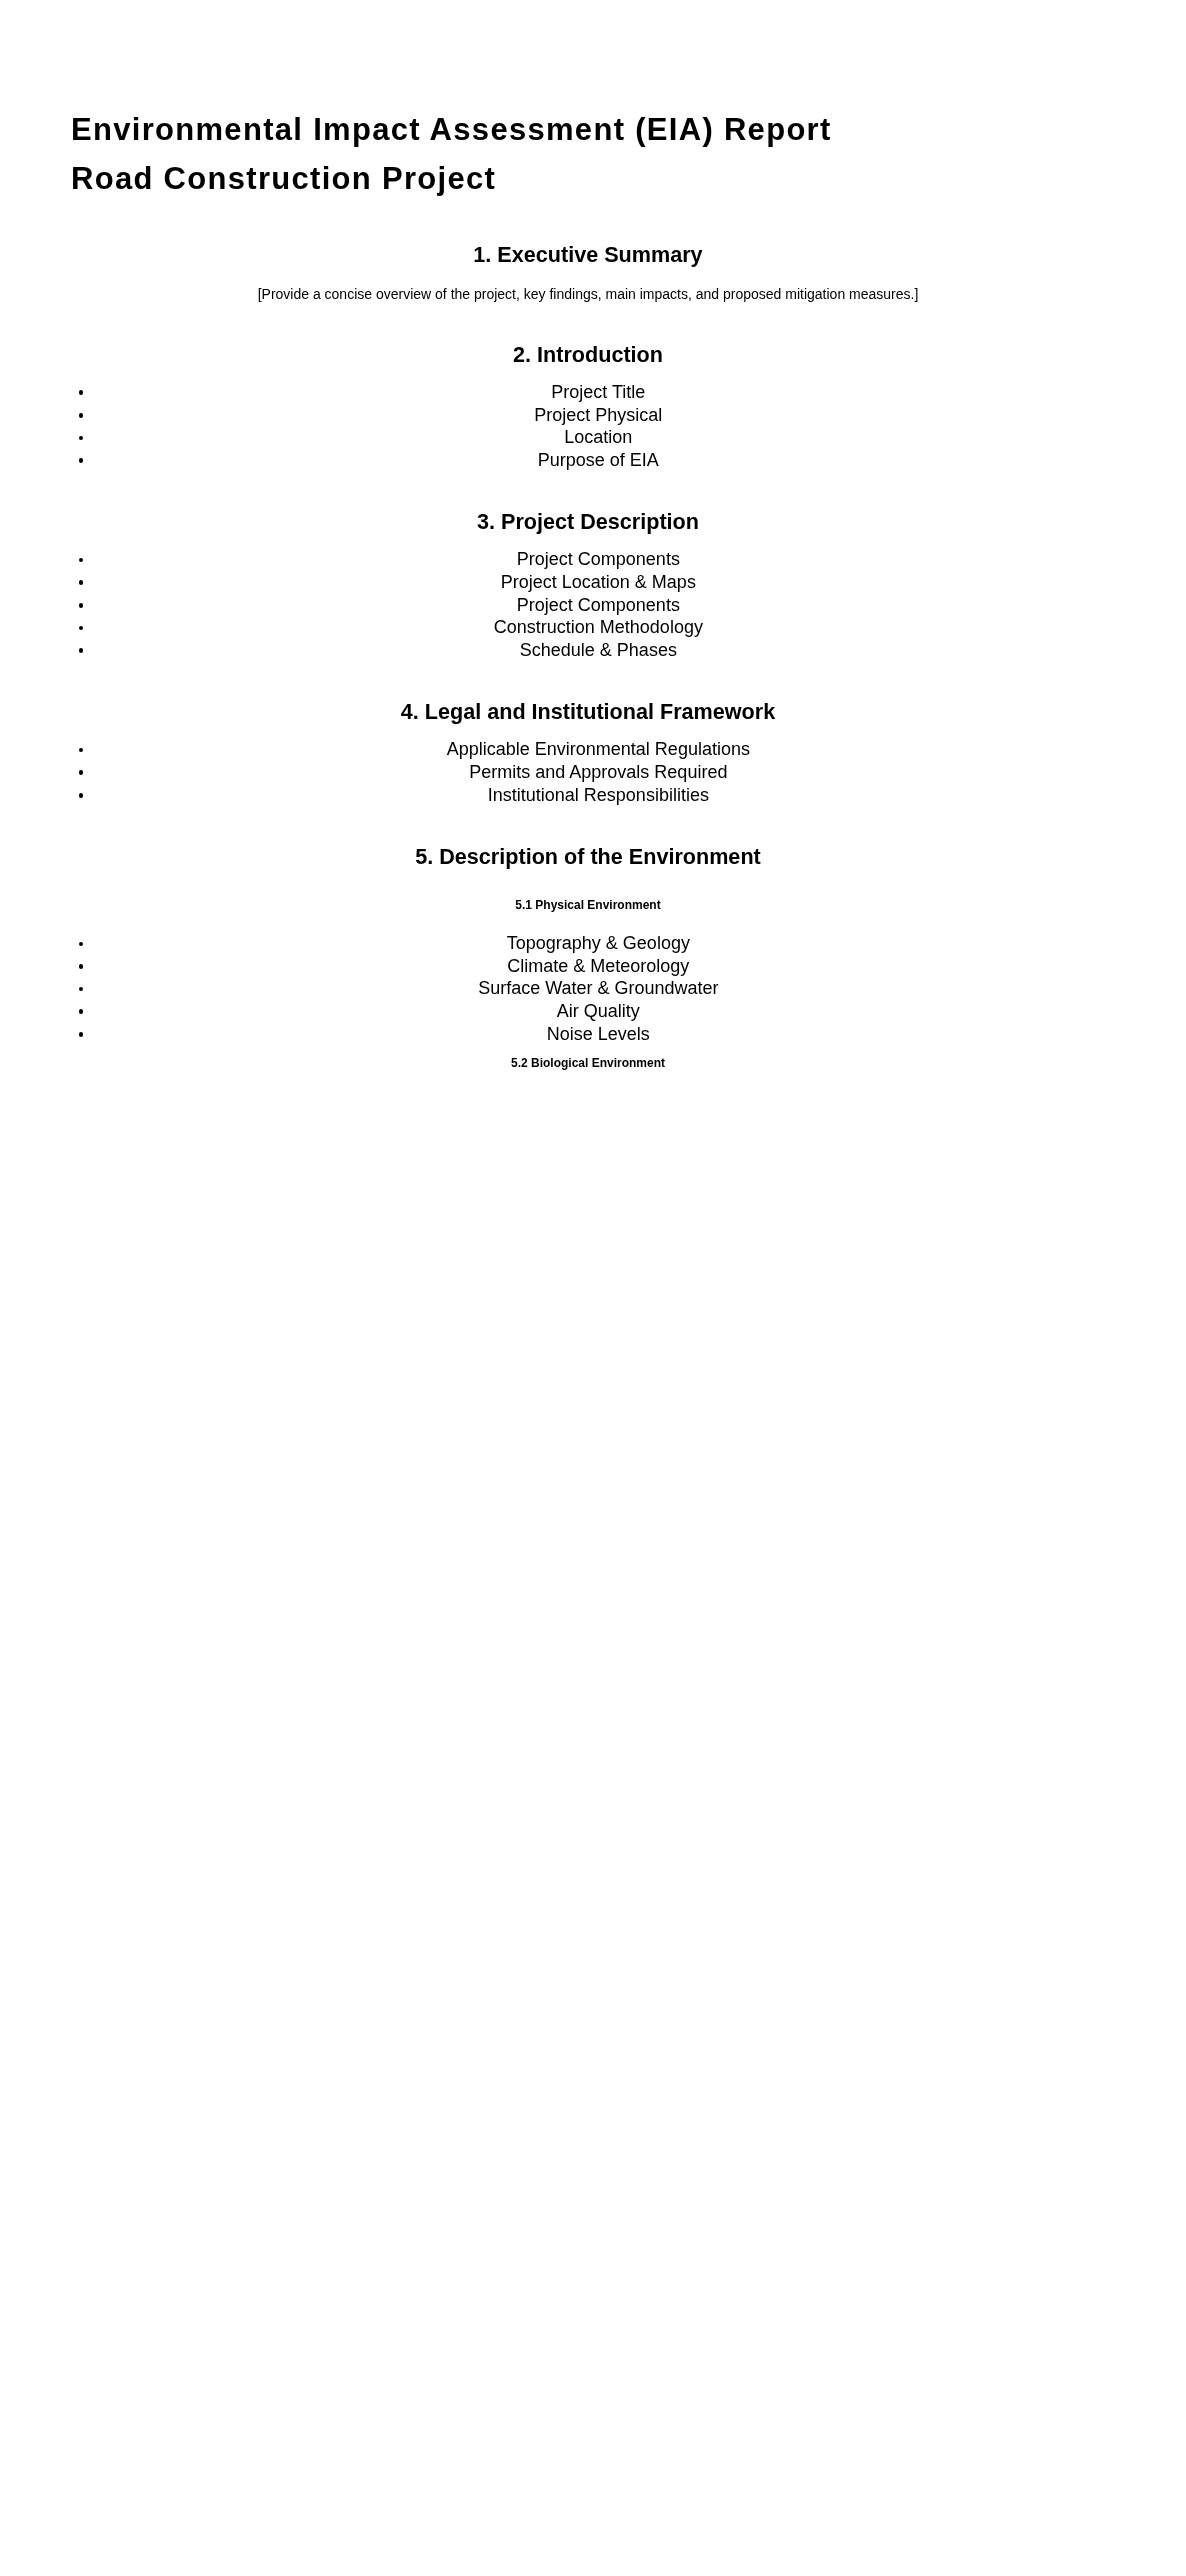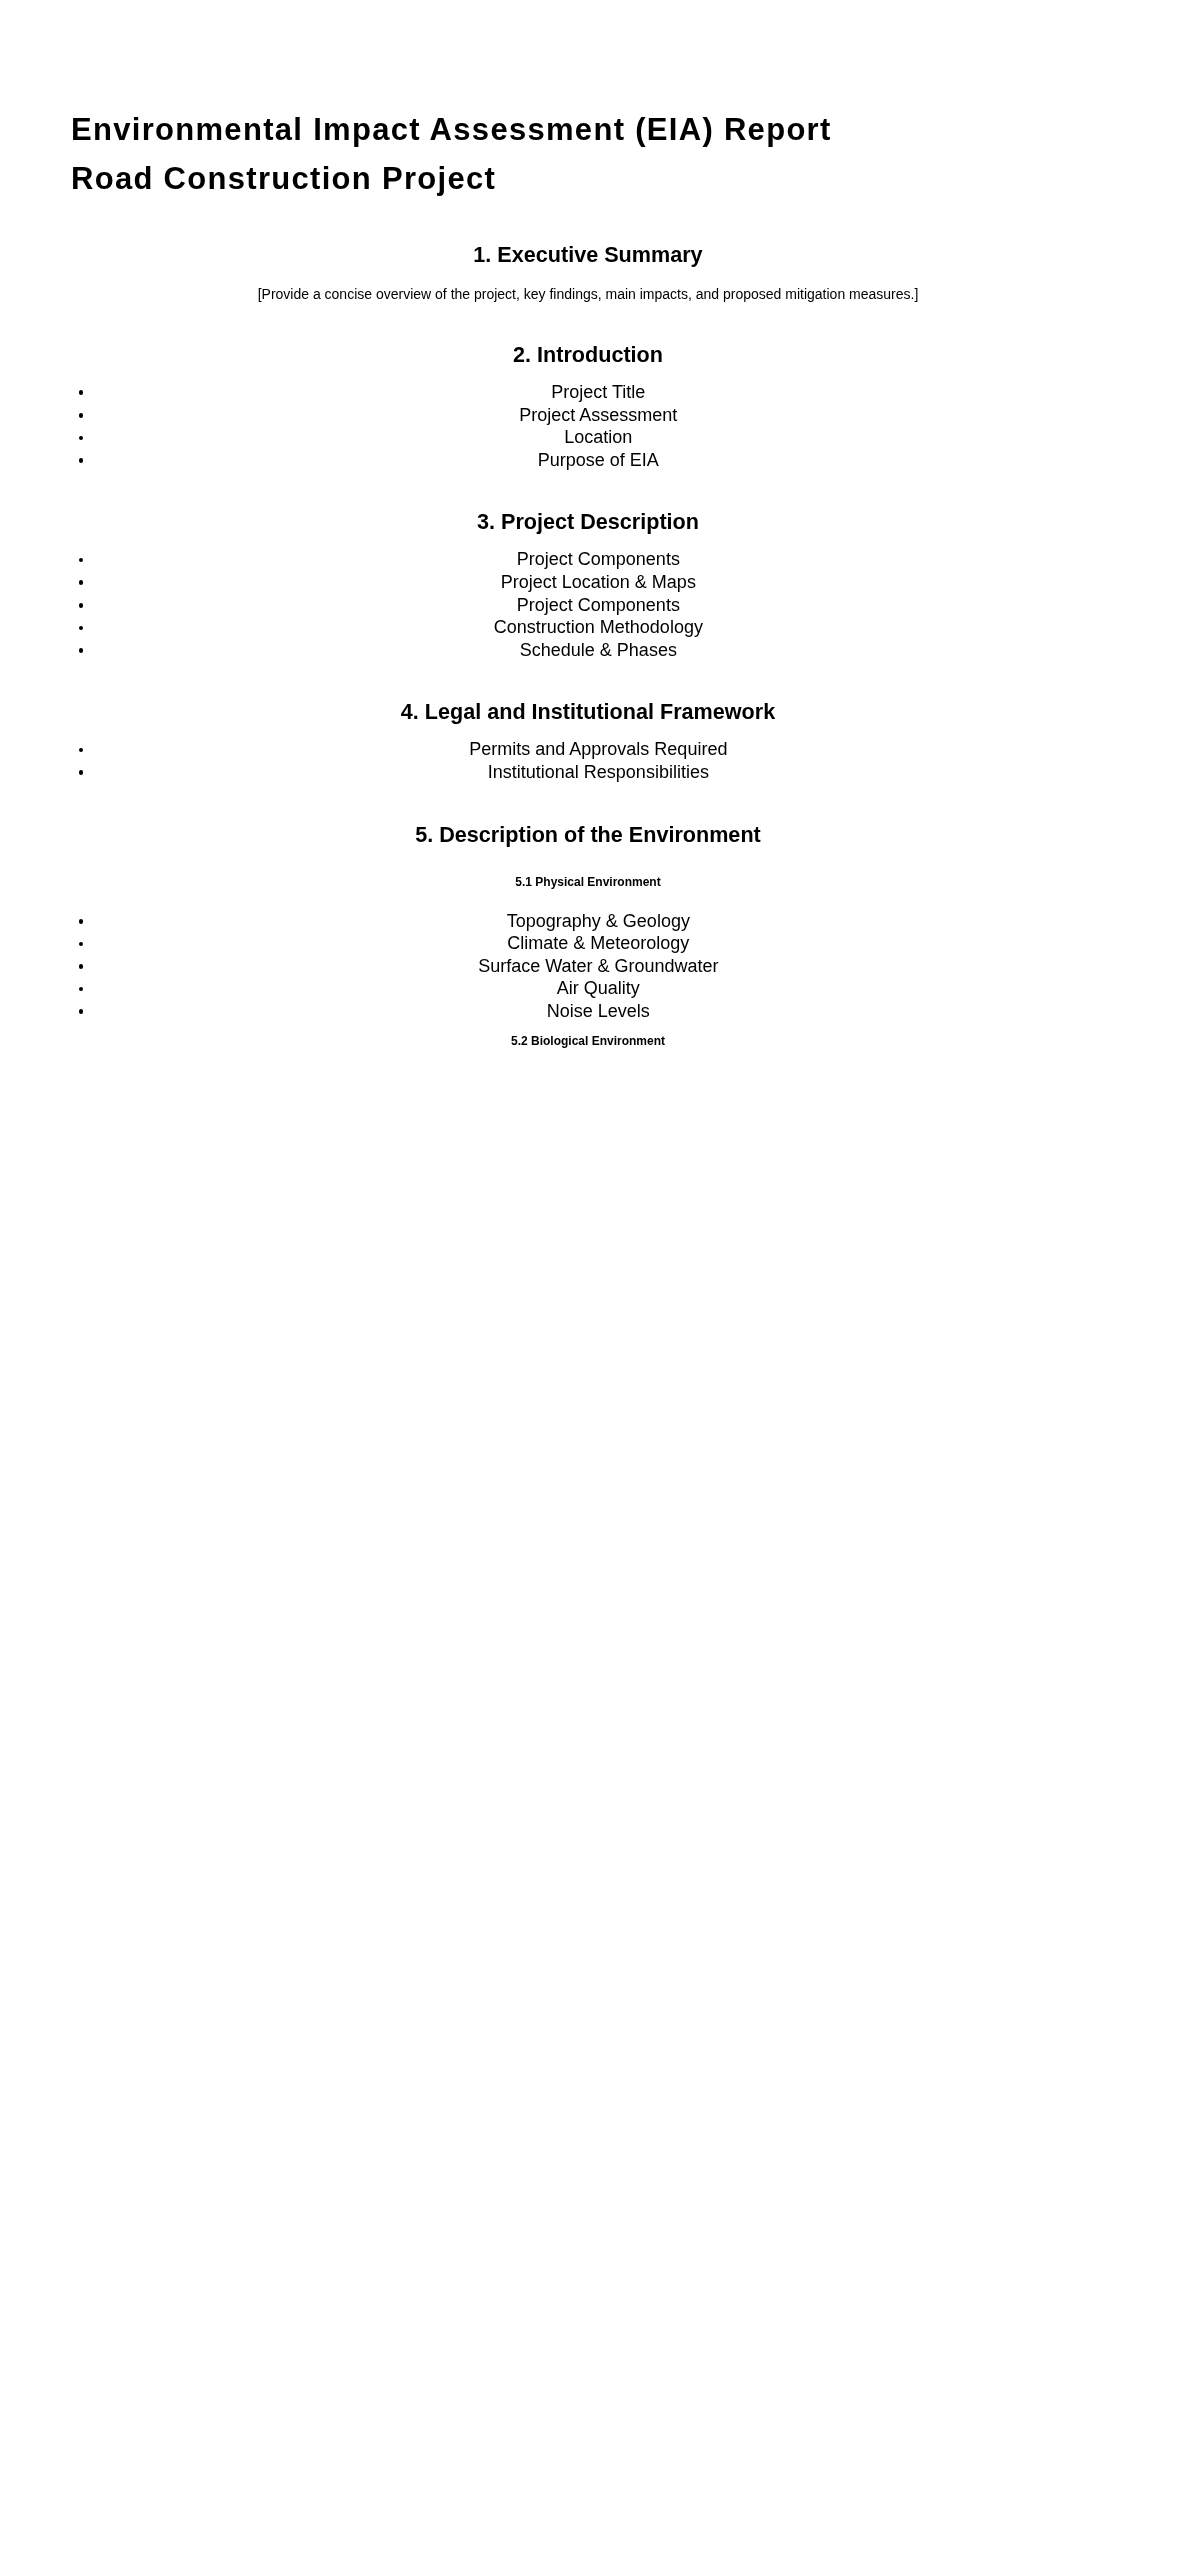--- a/index.html
+++ b/index.html
@@ -79,40 +79,41 @@
 
   <section class="section" style="margin-top:39px;">
     <h2 class="h2">1. Executive Summary</h2>
     <p class="para" style="margin-top:17px;">[Provide a concise overview of the project, key findings, main impacts, and proposed mitigation measures.]</p>
   </section>
 
   <section class="section" style="margin-top:38px;">
     <h2 class="h2">2. Introduction</h2>
     <ul class="items" style="margin-top:13px;">
       <li><span class="bullet"></span><span>Project Title</span></li>
-      <li><span class="bullet"></span><span>Project Assessment</span></li>
+      <li><span class="bullet"></span><span>Project Physical</span></li>
       <li><span class="bullet"></span><span>Location</span></li>
       <li><span class="bullet"></span><span>Purpose of EIA</span></li>
     </ul>
   </section>
 
   <section class="section" style="margin-top:38px;">
     <h2 class="h2">3. Project Description</h2>
     <ul class="items" style="margin-top:13px;">
       <li><span class="bullet"></span><span>Project Components</span></li>
       <li><span class="bullet"></span><span>Project Location &amp; Maps</span></li>
       <li><span class="bullet"></span><span>Project Components</span></li>
       <li><span class="bullet"></span><span>Construction Methodology</span></li>
       <li><span class="bullet"></span><span>Schedule &amp; Phases</span></li>
     </ul>
   </section>
 
   <section class="section" style="margin-top:38px;">
     <h2 class="h2">4. Legal and Institutional Framework</h2>
     <ul class="items" style="margin-top:13px;">
+      <li><span class="bullet"></span><span>Applicable Environmental Regulations</span></li>
       <li><span class="bullet"></span><span>Permits and Approvals Required</span></li>
       <li><span class="bullet"></span><span>Institutional Responsibilities</span></li>
     </ul>
   </section>
 
   <section class="section" style="margin-top:38px;">
     <h2 class="h2">5. Description of the Environment</h2>
 
     <div style="margin-top:24.4px;">
       <h3 class="h3">5.1 Physical Environment</h3>

